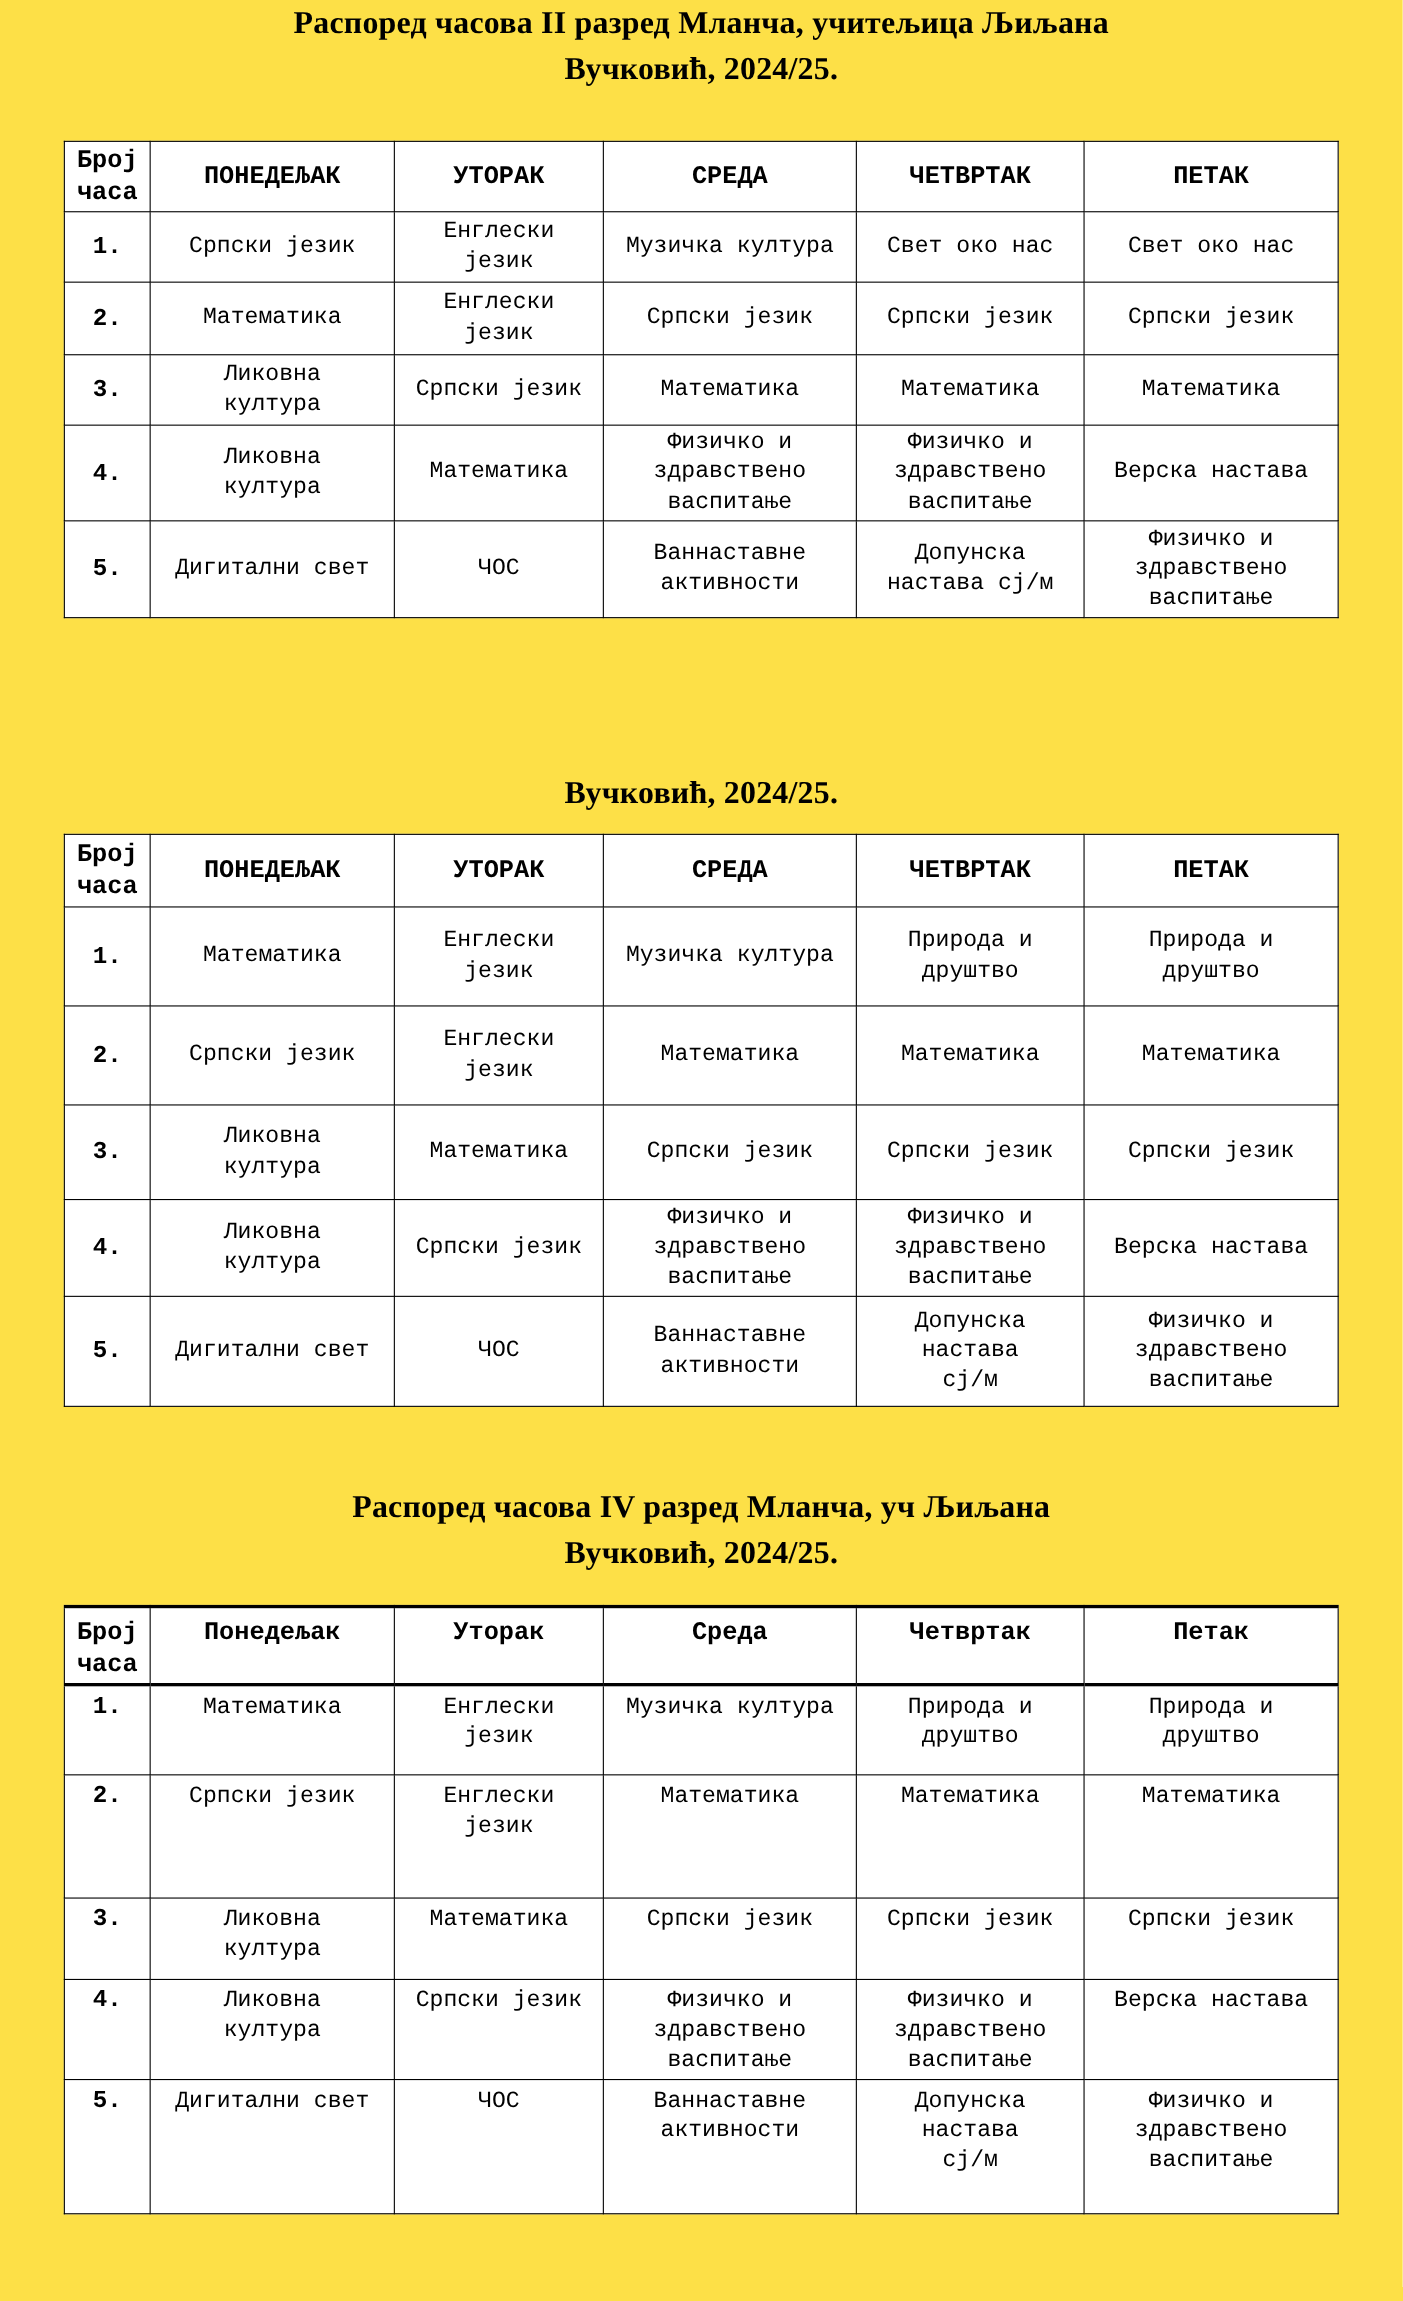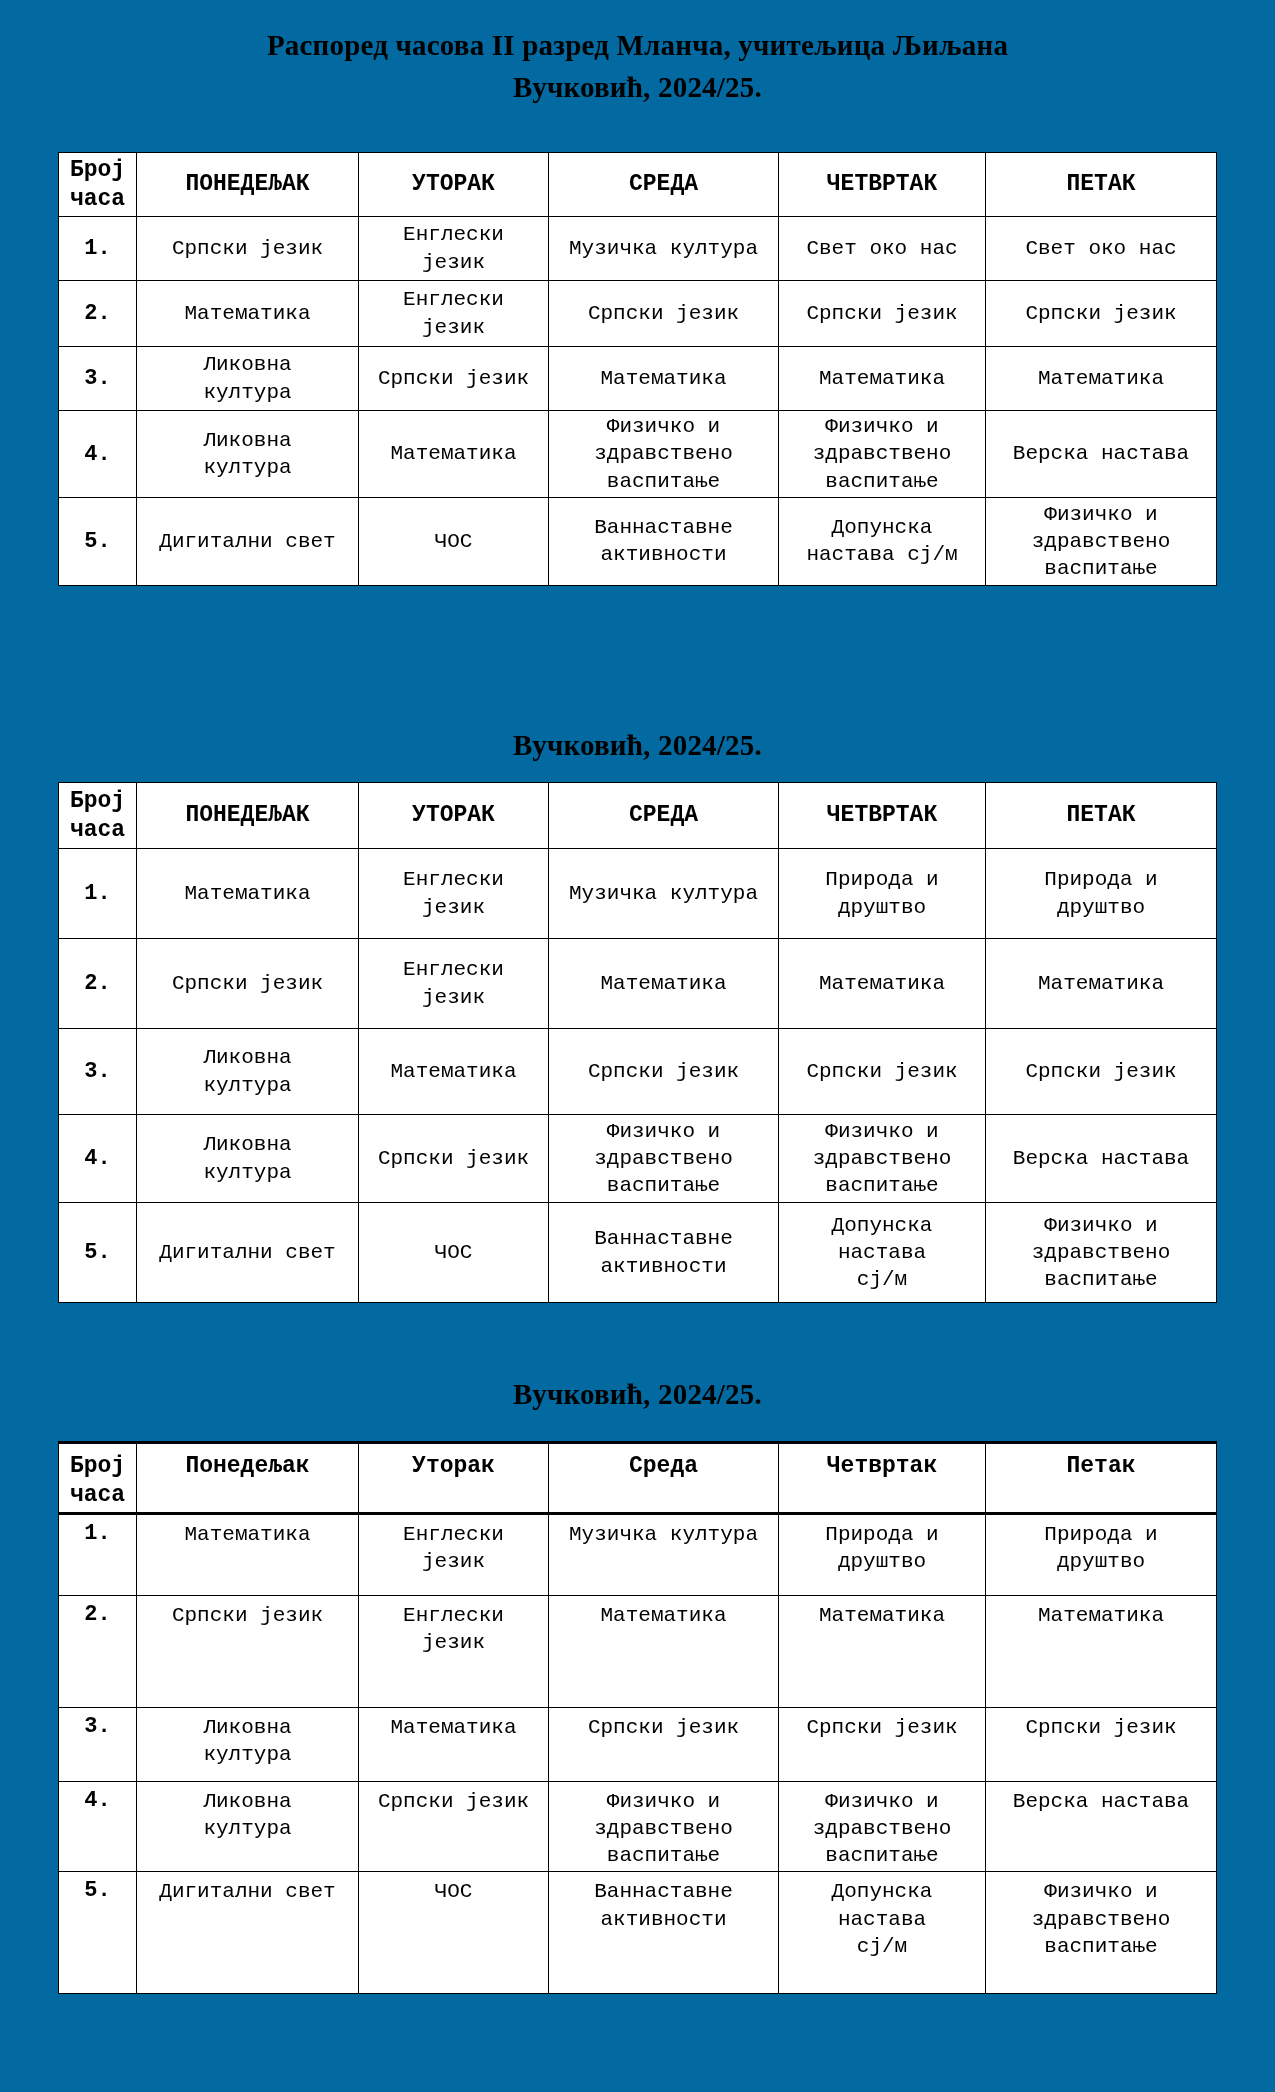--- a/index.html
+++ b/index.html
@@ -1,17 +1,17 @@
 <!DOCTYPE html>
 <html><head>
 <meta charset="utf-8">
 <style>
   html,body{margin:0;padding:0;background:#ffffff;color:#000;}
   body{font-family:"Liberation Serif","DejaVu Serif",serif;}
-  .page{width:1275px;min-height:2092px;box-sizing:border-box;padding-top:24px;background:#0369a1;}
+  .page{width:1275px;min-height:2092px;box-sizing:border-box;background:#fde047;}
   .doc-title{text-align:center;font-weight:bold;font-size:29px;line-height:1.45;letter-spacing:.2px;}
   section.schedule{display:block;}
   section.s0 .doc-title{margin:0 0 44px 0;}
   section.s1{margin-top:138px;}
   section.s1 .doc-title{margin:0 0 16px 0;}
   section.s2{margin-top:70px;}
   section.s2 .doc-title{margin:0 0 26px 0;}
   table.sched{border-collapse:collapse;table-layout:fixed;width:1158px;margin:0 auto;background:#fff;font-family:Liberation Mono, monospace;}
   table.sched th,table.sched td{border:1px solid #000;overflow:hidden;}
   table.sched thead th{font-weight:bold;font-size:23px;text-align:center;vertical-align:middle;padding:2px 6px;line-height:1.25;}
@@ -204,20 +204,21 @@
 сј/м</td>
             <td class="subj">Физичко и
 здравствено
 васпитање</td>
           </tr>
         </tbody>
       </table>
     </section>
     <section class="schedule s2">
       <div class="doc-title">
+        <div>Распоред часова IV разред Мланча, уч Љиљана</div>
         <div>Вучковић, 2024/25.</div>
       </div>
       <table class="sched">
         <colgroup>
           <col class="c0">
           <col class="c1">
           <col class="c2">
           <col class="c3">
           <col class="c4">
           <col class="c5">

